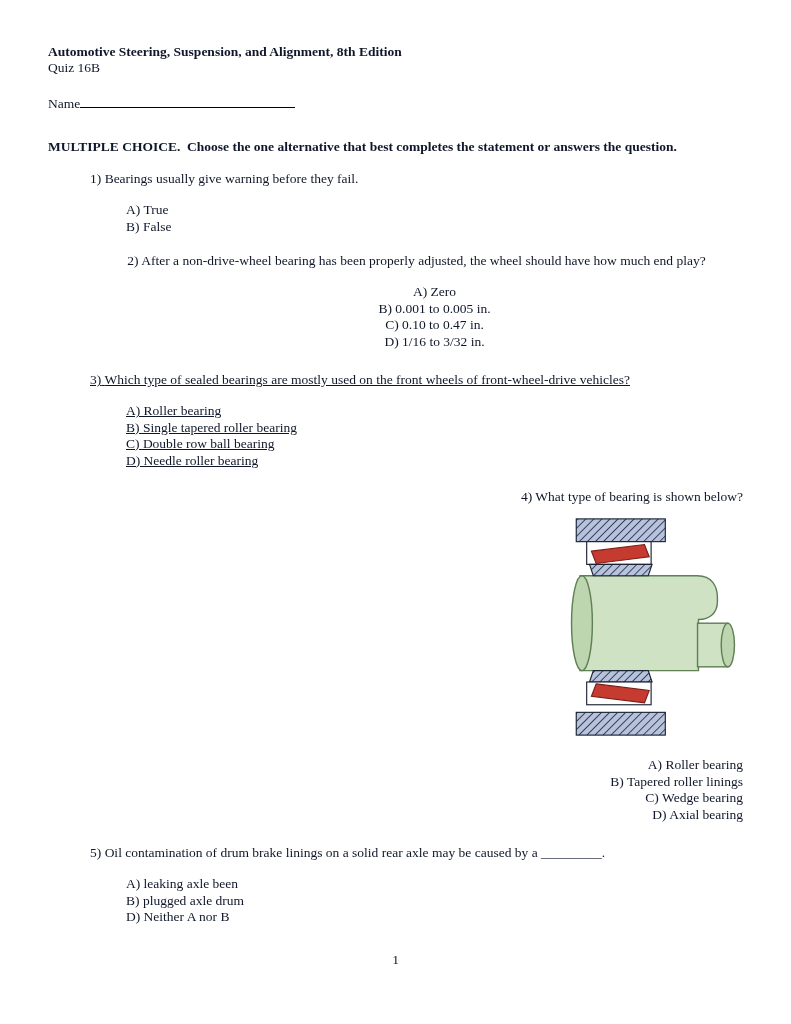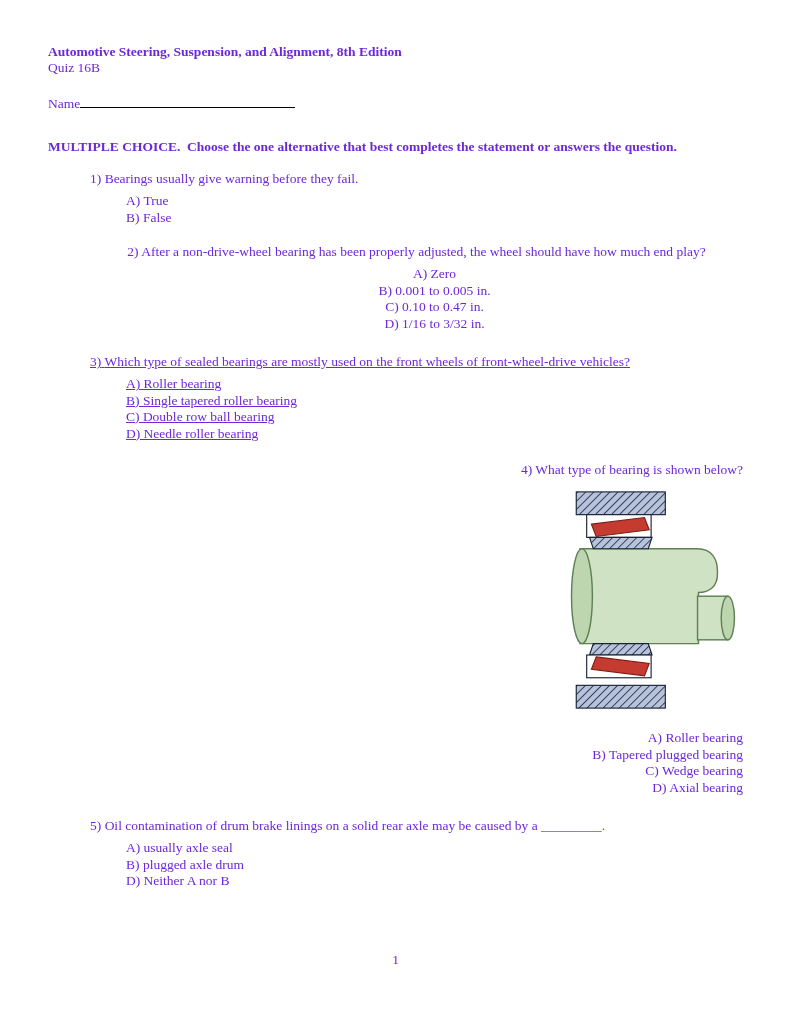--- a/index.html
+++ b/index.html
@@ -1,21 +1,21 @@
 <!DOCTYPE html>
 <html><head>
 <meta charset="utf-8">
 <style>
   html, body { margin: 0; padding: 0; background: #ffffff; }
   .page {
     position: relative;
     width: 791px;
     height: 1024px;
     background: #ffffff;
-    color: #6d28d9;
+    color: #0f172a;
     font-family: "Liberation Serif", serif;
     font-size: 13.5px;
     box-sizing: border-box;
     padding: 44px 48px 0 48px;
     overflow: hidden;
   }
   .doc-title { font-weight: bold; line-height: 16px; }
   .quiz-no   { font-weight: normal; line-height: 16px; }
   .name-row  { margin-top: 18px; font-weight: normal; line-height: 17px; }
   .name-line {
@@ -30,21 +30,21 @@
     line-height: 17px;
     white-space: pre-wrap;
   }
   .question { margin-left: 42px; }
   .q-gap-1 { margin-top: 16px; }
   .q-gap-2 { margin-top: 18px; text-align: center; }
   .q-gap-3 { margin-top: 22px; text-decoration: underline; }
   .q-gap-4 { margin-top: 20px; text-align: right; }
   .q-gap-5 { margin-top: 22px; }
   .q-line  { line-height: 16px; }
-  .choices { margin-left: 36px; margin-top: 6px; }
+  .choices { margin-left: 36px; margin-top: 15px; }
   .choice  { line-height: 16.5px; }
   .figure-wrap { margin: 12px 0 16px 15px; }
   .page-num {
     position: absolute;
     left: 0; right: 0;
     bottom: 56px;
     text-align: center;
     line-height: 16px;
   }
 </style>
@@ -134,33 +134,33 @@
         <rect x="25" y="174" width="68" height="24" fill="#ffffff" stroke="#1a2233" stroke-width="1.2"></rect>
 
         <polygon points="35,176 91,183 86,196 30,189" fill="#c63b30" stroke="#7a1f18" stroke-width="1.2"></polygon>
 
         <rect x="14" y="206" width="94" height="24" fill="url(#hatch)" stroke="#1a2233" stroke-width="1.2"></rect>
       </svg>
     </div>
 
     <div class="choices">
       <div class="choice">A) Roller bearing</div>
-      <div class="choice">B) Tapered plugged bearing</div>
+      <div class="choice">B) Tapered roller linings</div>
       <div class="choice">C) Wedge bearing</div>
       <div class="choice">D) Axial bearing</div>
     </div>
   </div>
 
   <div class="question q-gap-5">
     <div class="q-line">
       <span>5)</span>
       <span>Oil contamination of drum brake linings on a solid rear axle may be caused by a _________.</span>
     </div>
     <div class="choices">
-      <div class="choice">A) usually axle seal</div>
+      <div class="choice">A) leaking axle been</div>
       <div class="choice">B) plugged axle drum</div>
       <div class="choice">D) Neither A nor B</div>
     </div>
   </div>
 
   <div class="page-num">1</div>
 
 </div>
 
 </body></html>

